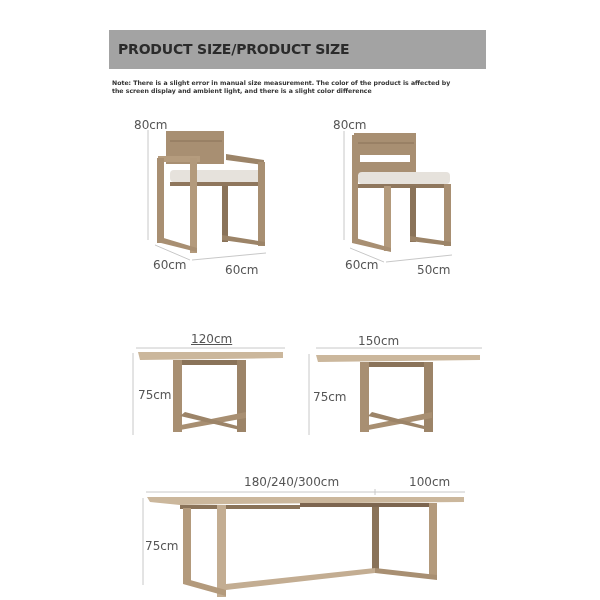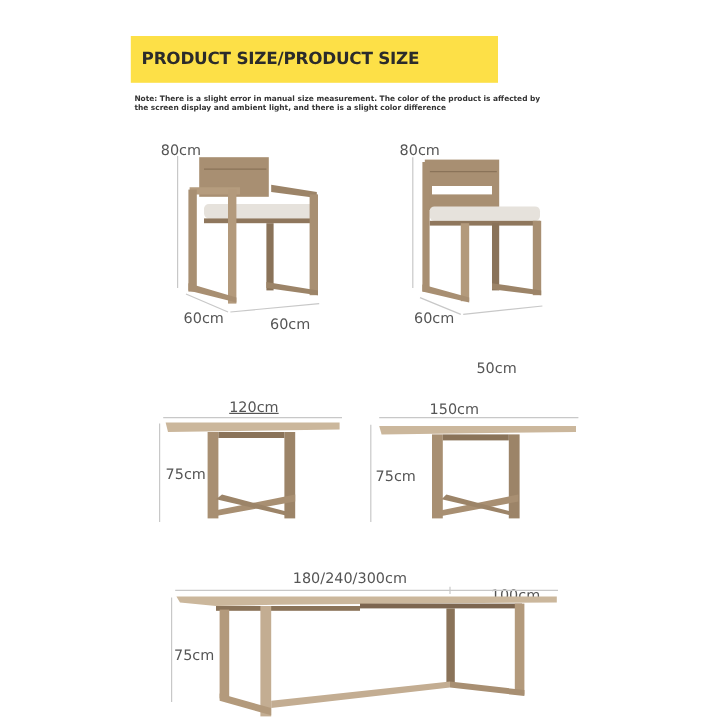--- a/index.html
+++ b/index.html
@@ -1,17 +1,17 @@
 <!DOCTYPE html>
 <html><head>
   <meta charset="utf-8">
   <style>
     html, body { margin: 0; padding: 0; background: #ffffff; }
     body { width: 600px; height: 600px; position: relative; overflow: hidden; font-family: "DejaVu Sans", sans-serif; }
-    .header-box { position: absolute; left: 109px; top: 30px; width: 306px; height: 39px; background: #fde047; }
+    .header-box { position: absolute; left: 109px; top: 30px; width: 377px; height: 39px; background: #a3a3a3; }
     .header-title { position: absolute; left: 9px; top: 11px; font-size: 14px; font-weight: bold; color: #2b2b2b; letter-spacing: -0.2px; white-space: nowrap; }
     .note { position: absolute; left: 112px; top: 79px; width: 340px; font-size: 6.2px; font-weight: bold; color: #333; line-height: 8px; }
     .label { position: absolute; font-size: 12px; color: #555; white-space: nowrap; }
     svg { position: absolute; overflow: visible; }
   </style>
 </head>
 <body>
 
 <div class="header-box">
   <div class="header-title">PRODUCT SIZE/PRODUCT SIZE</div>
@@ -45,21 +45,21 @@
     <rect x="258" y="162" width="7" height="84" fill="#a88f72"></rect>
 
     <path d="M157 236 L197 248 L197 252 L157 242 Z" fill="#a88f72"></path>
     <path d="M222 235 L265 242 L265 246 L222 240 Z" fill="#9c8468"></path>
   </svg>
 </div>
 
 <div>
   <div class="label" style="left:333px;top:118px;">80cm</div>
   <div class="label" style="left:345px;top:258px;">60cm</div>
-  <div class="label" style="left:397px;top:263px;margin-top:37px;">50cm</div>
+  <div class="label" style="left:417px;top:263px;">50cm</div>
   <svg width="600" height="600" style="left:0;top:0;">
     <line x1="344" y1="131" x2="344" y2="240" stroke="#c8c8c8" stroke-width="1"></line>
     <line x1="350" y1="248" x2="384" y2="262" stroke="#c8c8c8" stroke-width="1"></line>
     <line x1="386" y1="262" x2="452" y2="255" stroke="#c8c8c8" stroke-width="1"></line>
 
     <rect x="354" y="133" width="62" height="42" fill="#a88f72"></rect>
     <rect x="360" y="155" width="50" height="7" fill="#ffffff"></rect>
     <line x1="358" y1="143" x2="414" y2="143" stroke="#8a7359" stroke-width="1"></line>
 
     <rect x="358" y="172" width="92" height="12" rx="4" fill="#e6e2dc"></rect>
@@ -103,21 +103,21 @@
     <rect x="360" y="362" width="9" height="70" fill="#a88f72"></rect>
     <rect x="424" y="362" width="9" height="70" fill="#9c8468"></rect>
     <rect x="369" y="362" width="55" height="5" fill="#8a7359"></rect>
     <path d="M364 426 L432 412 L432 418 L368 430 Z" fill="#a88f72"></path>
     <path d="M372 412 L432 428 L428 430 L368 416 Z" fill="#9c8468"></path>
   </svg>
 </div>
 
 <div>
   <div class="label" style="left:244px;top:475px;">180/240/300cm</div>
-  <div class="label" style="left:409px;top:475px;margin-top:14px;">100cm</div>
+  <div class="label" style="left:409px;top:475px;">100cm</div>
   <div class="label" style="left:145px;top:539px;">75cm</div>
   <svg width="600" height="600" style="left:0;top:0;">
     <line x1="146" y1="492" x2="465" y2="492" stroke="#c8c8c8" stroke-width="1"></line>
     <line x1="375" y1="489" x2="375" y2="495" stroke="#c8c8c8" stroke-width="1"></line>
     <line x1="143" y1="498" x2="143" y2="585" stroke="#c8c8c8" stroke-width="1"></line>
 
     <path d="M147 497 L464 497 L464 502 L230 504 L180 505 L150 502 Z" fill="#cbb79c"></path>
     <rect x="180" y="505" width="120" height="4" fill="#8a7359"></rect>
     <rect x="300" y="503" width="135" height="4" fill="#7d6650"></rect>
 

